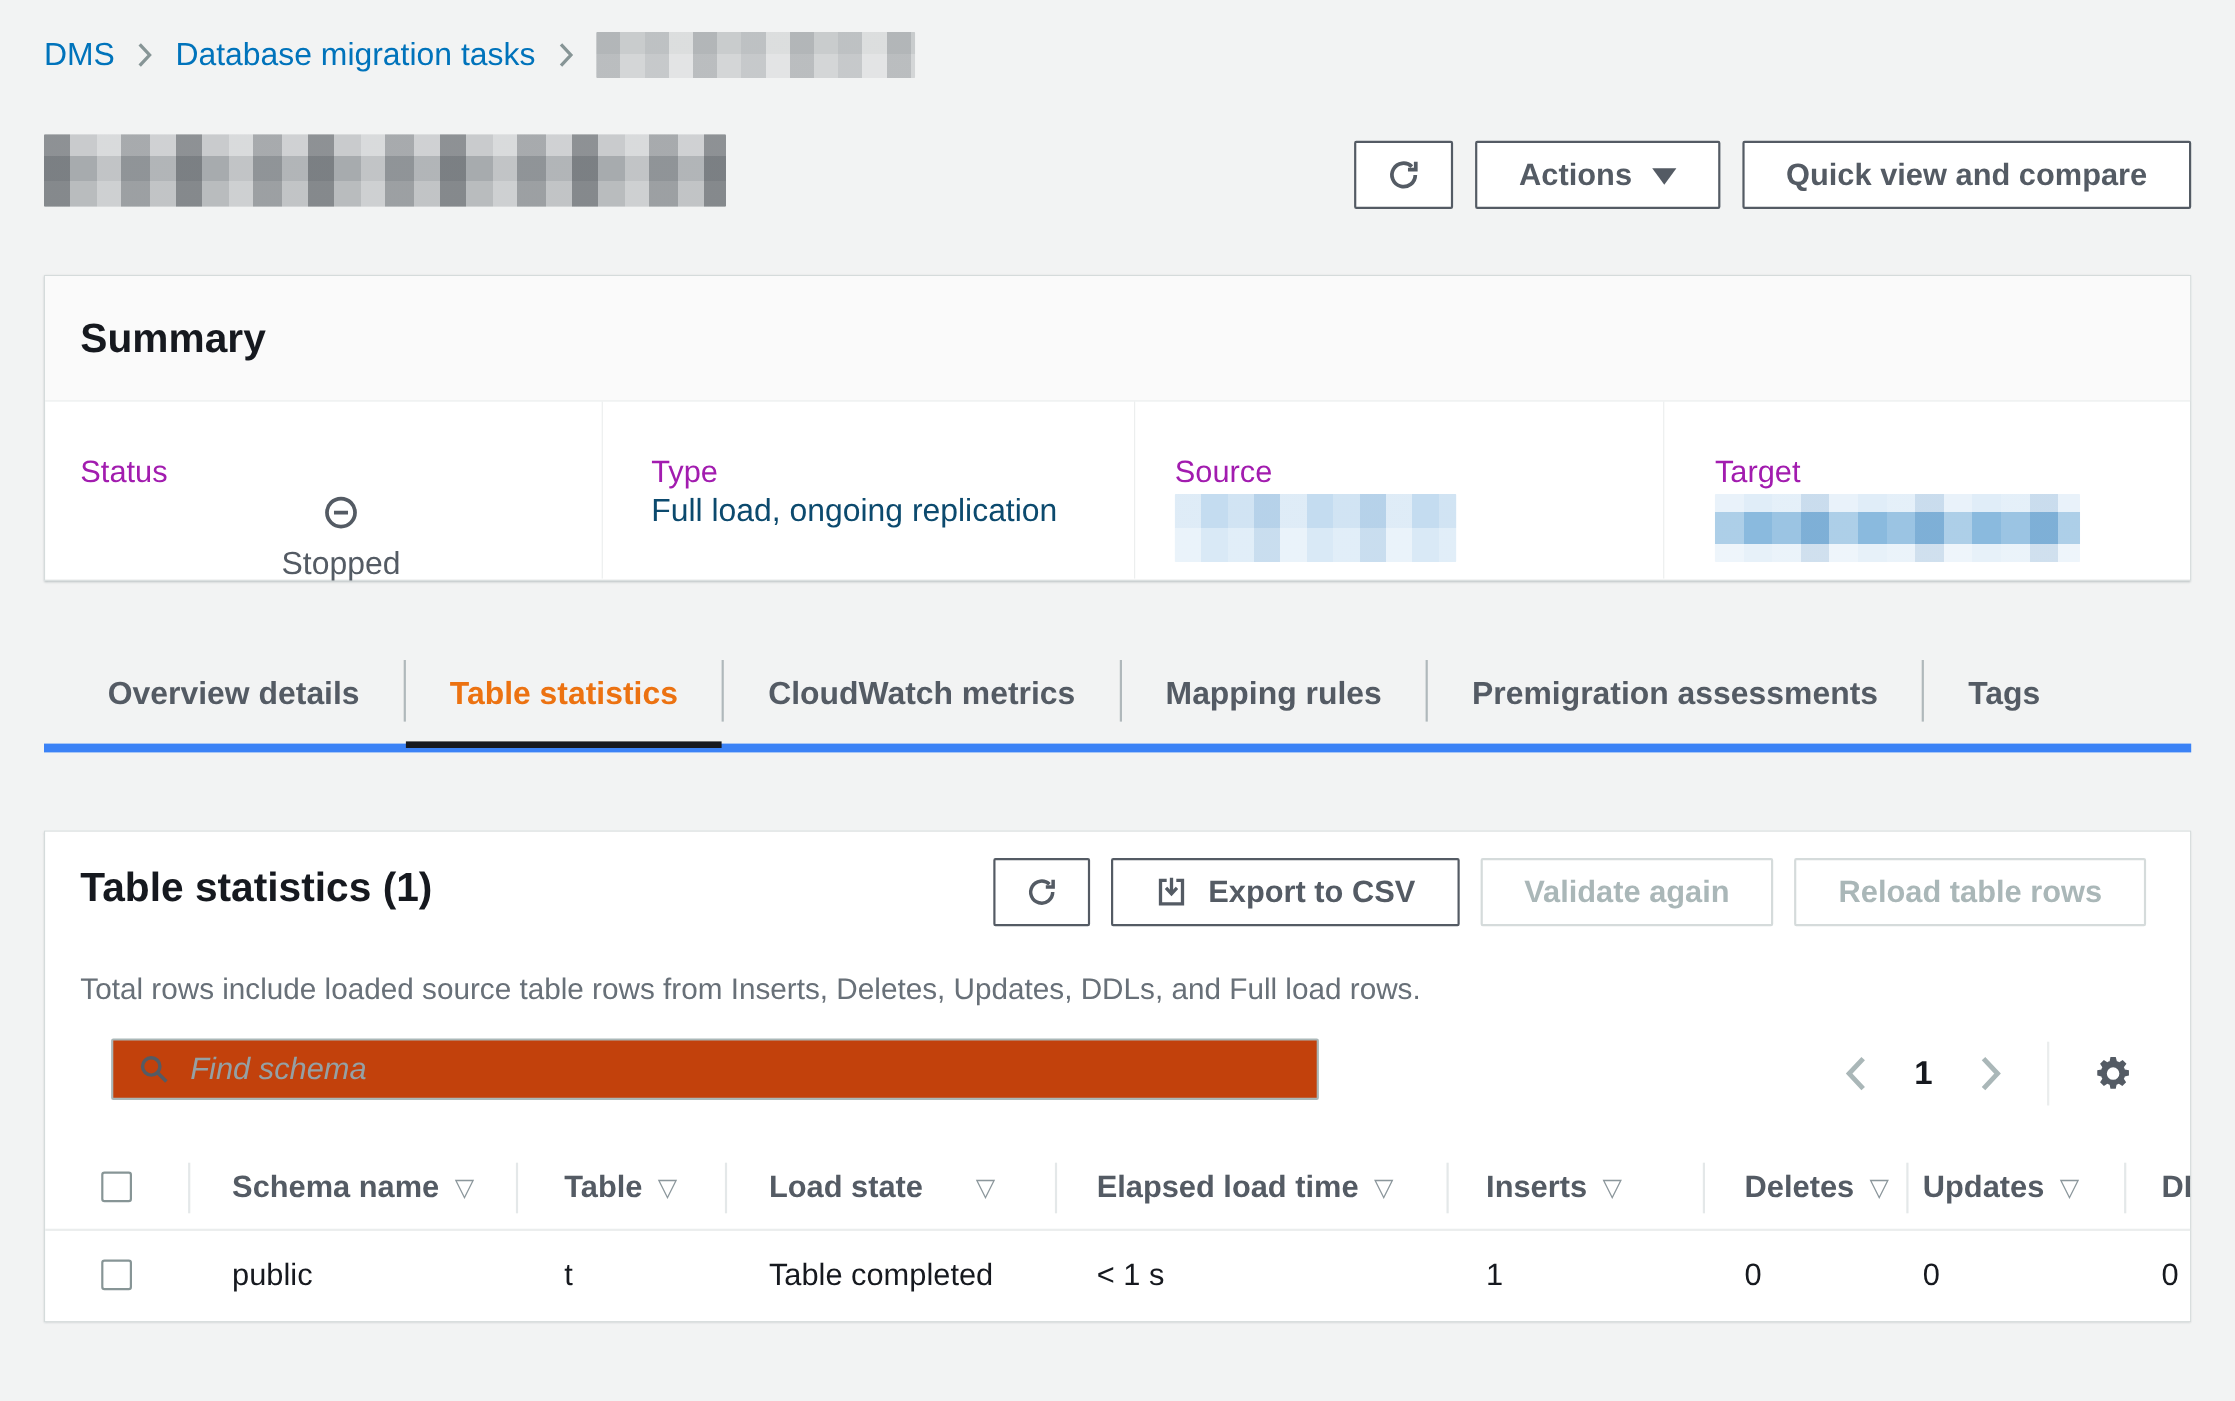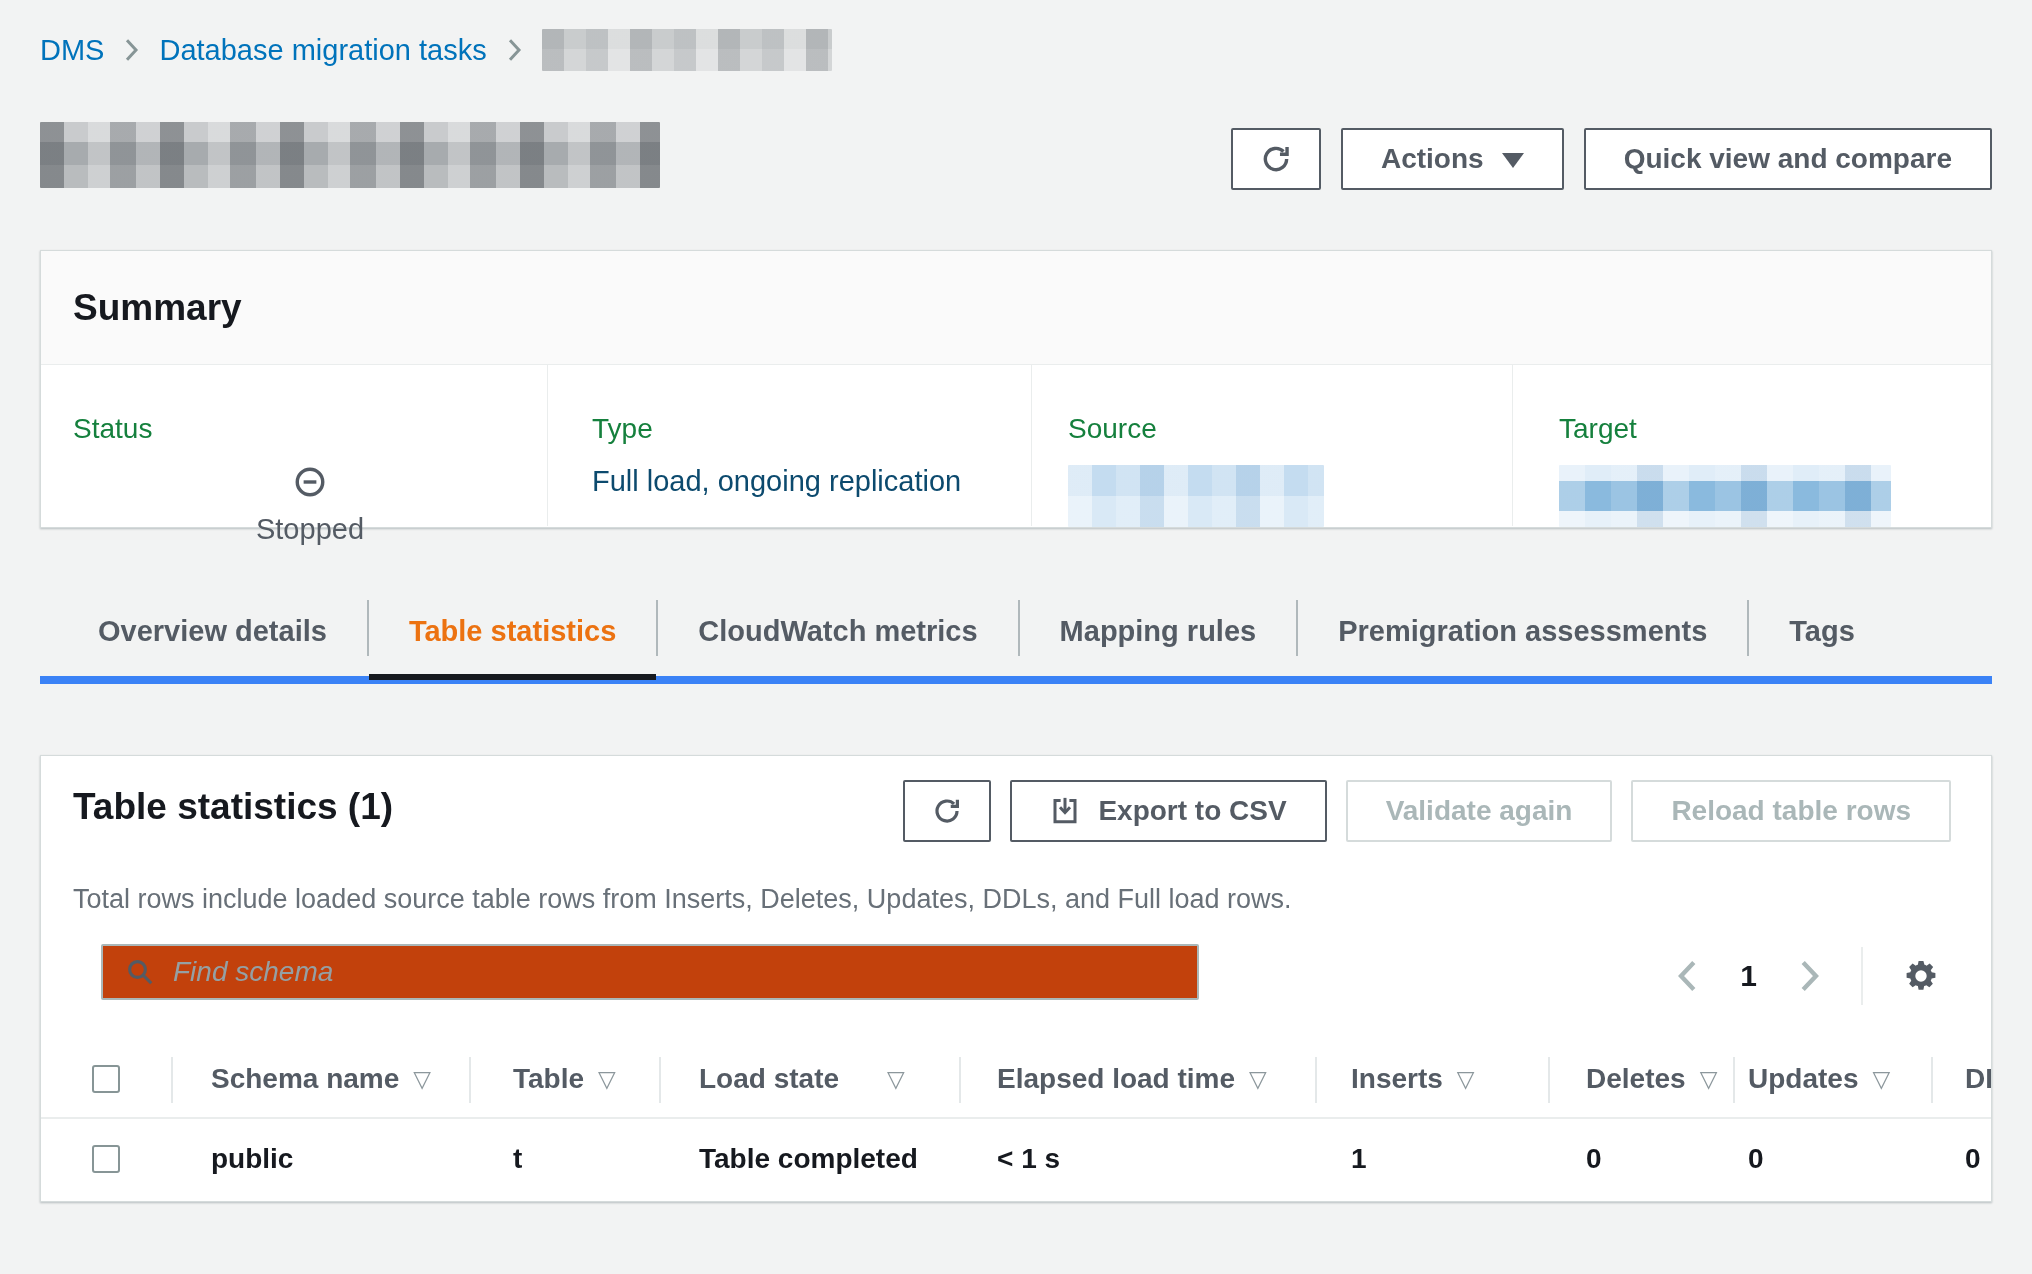--- a/index.html
+++ b/index.html
@@ -52,21 +52,21 @@
   
   .summary-panel { top:250px; height:278px; }
   .summary-header { height:114px; background:#fafafa; border-bottom:1px solid #eaeded; display:flex; align-items:center; padding-left:32px; }
   .summary-title { font-size:37px; font-weight:700; color:#16191f; }
   .summary-body { display:flex; height:161px; }
   .sum-col { padding-top:48px; }
   .sum-col.c1 { width:506px; padding-left:32px; }
   .sum-col.c2 { width:484px; padding-left:44px; border-left:1px solid #eaeded; }
   .sum-col.c3 { width:481px; padding-left:36px; border-left:1px solid #eaeded; }
   .sum-col.c4 { flex:1; padding-left:46px; border-left:1px solid #eaeded; }
-  .sum-label { font-size:28px; color:#15803d; margin-bottom:20px; }
+  .sum-label { font-size:28px; color:#a21caf; margin-bottom:4px; }
   .sum-value { font-size:29px; color:#0c4a6e; }
   .status-value { display:flex; align-items:center; gap:14px; color:#545b64;flex-direction:column; }
 
   
   .tabs { position:absolute; left:40px; top:600px; width:1952px; height:84px; display:flex; align-items:stretch; border-bottom:8px solid #3b82f6; padding-left:18px; }
   .tab { position:relative; display:flex; align-items:center; padding:0 40px 14px 40px; font-size:29px; font-weight:700; color:#545b64; cursor:pointer; white-space:nowrap; }
   .tab.active { color:#ec7211; }
   .tab.active::after { content:""; position:absolute; left:0; right:0; bottom:-4px; height:6px; background:#16191f; }
   .tab-divider { width:2px; height:56px; background:#b0b8bb; align-self:flex-start; }
 
@@ -83,21 +83,21 @@
   .pagination { position:absolute; top:192px; right:52px; display:flex; align-items:center; gap:34px; height:56px; }
   .page-num { font-size:30px; font-weight:700; color:#16191f; padding:0 8px; }
   .page-arrow { display:flex; align-items:center; cursor:default; }
   .pag-divider { width:2px; height:58px; background:#eaeded; margin:0 6px; }
   .gear-btn { display:flex; align-items:center; cursor:pointer; }
 
   .grid-table { position:absolute; left:0; top:285px; width:2110px; }
   .grid-row { display:grid; grid-template-columns:130px 298px 190px 300px 356px 204px 214px 198px 220px; }
   .grid-row.head { height:78px; border-bottom:2px solid #eaeded; }
   .grid-row.body { height:80px; }
-  .cell { display:flex; align-items:center; font-size:28px; color:#16191f; position:relative;font-weight:bold; }
+  .cell { display:flex; align-items:center; font-size:28px; color:#16191f; position:relative; }
   .head .cell { font-weight:700; color:#545b64; }
   .head .cell:not(:first-child)::before { content:""; position:absolute; left:0; top:16px; height:46px; width:2px; background:#e4e8e9; }
   .cell.cb { justify-content:center; }
   .cell:nth-child(2) { padding-left:40px; }
   .cell:nth-child(3) { padding-left:44px; }
   .cell:nth-child(4) { padding-left:40px; }
   .cell:nth-child(5) { padding-left:38px; }
   .cell:nth-child(6) { padding-left:36px; }
   .cell:nth-child(7) { padding-left:38px;margin-left:29px; }
   .cell:nth-child(8) { padding-left:15px; }

